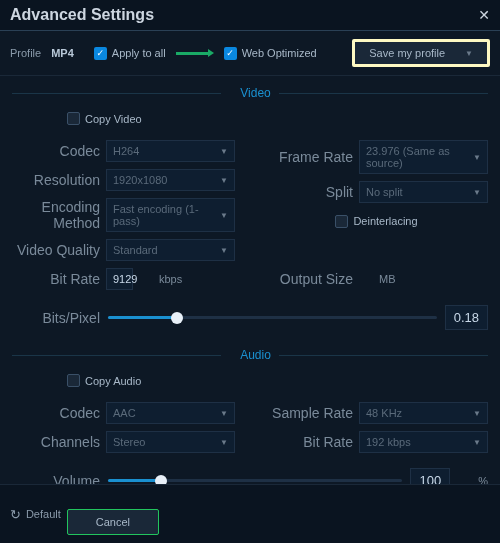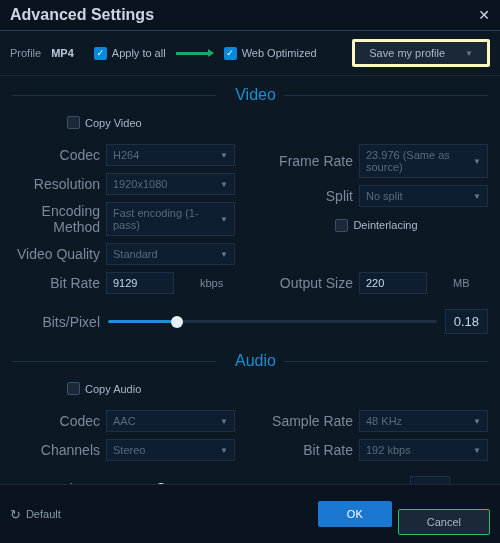--- a/index.html
+++ b/index.html
@@ -13,29 +13,29 @@
 .cbwrap { display: flex; align-items: center; gap: 5px; }
 .cb { width: 13px; height: 13px; background: #0a88e0; border-radius: 2px; display: flex; align-items: center; justify-content: center; color: #fff; font-size: 9px; }
 .cb.off { background: #1a2838; border: 1px solid #3a5068; }
 .arrow-indicator { flex: 0 0 38px; height: 8px; display: flex; align-items: center; }
 .arrow-line { height: 3px; background: #1aaa66; flex: 1; }
 .arrow-head { width: 0; height: 0; border-left: 6px solid #1aaa66; border-top: 4px solid transparent; border-bottom: 4px solid transparent; }
 .save-btn { background: #1a2838; border: 3px solid #fef9c3; color: #a8b8c8; padding: 5px 14px; border-radius: 2px; display: flex; align-items: center; gap: 20px; cursor: pointer; font-size: 11px; margin-left: auto; }
 .caret { font-size: 8px; color: #6a7a8a; }
 .section-header { display: flex; align-items: center; padding: 10px 0 6px; }
 .section-header .line { flex: 1; height: 1px; background: #1a3548; }
-.section-header .title { color: #1a90d0; padding: 0 8px; font-size: 16px; margin-left: 11px; }
+.section-header .title { color: #1a90d0; padding: 0 8px; font-size: 12px; margin-left: 11px; }
 .body-area { padding: 0 12px; }
 .grid2 { display: flex; gap: 30px; }
 .col { flex: 1; }
 .row { display: flex; align-items: center; margin: 7px 0; gap: 6px; min-height: 22px; }
 .lbl { width: 88px; text-align: right; color: #7a8a9a; font-size: 14px; }
 .select { flex: 1; background: #0e1e30; border: 1px solid #1e3045; color: #5a6a7a; padding: 4px 6px; display: flex; justify-content: space-between; align-items: center; cursor: pointer; font-size: 11px; min-height: 22px; }
 .select .sval { color: #5a6a7a; }
-.input-box { background: #0e1e30; border: 1px solid #1e3045; color: #c8d8e8; padding: 4px 6px; width: 68px; font-size: 11px; text-align: left; }
+.input-box { background: #0e1e30; border: 1px solid #1e3045; color: #c8d8e8; padding: 4px 6px; width: 27px; font-size: 11px; text-align: left; }
 .unit { color: #7a8a9a; margin-left: 20px; }
 .slider-row { display: flex; align-items: center; gap: 8px; margin: 8px 0; }
 .slider-track { flex: 1; height: 3px; background: #1e3045; position: relative; border-radius: 2px; }
 .slider-fill { position: absolute; left: 0; top: 0; bottom: 0; background: #1a90d0; border-radius: 2px; }
 .slider-thumb { position: absolute; top: 50%; width: 12px; height: 12px; background: #e8f0f8; border-radius: 50%; transform: translate(-50%, -50%); }
 .val-box { background: #0e1e30; border: 1px solid #1e3045; color: #c8d8e8; padding: 4px 8px; min-width: 40px; text-align: right; font-size: 13px; }
 .footer { position: absolute; bottom: 0; left: 0; right: 0; display: flex; align-items: center; padding: 8px 10px; background: #0a1420; border-top: 1px solid #1a2838; }
 .default-btn { display: flex; align-items: center; gap: 5px; color: #8a9aaa; cursor: pointer; }
 .refresh-icon { font-size: 13px; }
 .btn { padding: 6px 28px; border-radius: 2px; cursor: pointer; font-size: 11px; }
@@ -140,21 +140,20 @@
     </div>
     <div class="row" style="justify-content:center;">
       <div class="cbwrap">
         <span class="cb off"></span>
         <span>Deinterlacing</span>
       </div>
     </div>
     <div class="row" style="height:22px;"></div>
     <div class="row">
       <div class="lbl">Output Size</div>
-      <div class="input-box">220</div>
       <span class="unit">MB</span>
     </div>
   </div>
 </div>
 
 <div class="slider-row">
   <div class="lbl">Bits/Pixel</div>
   <div class="slider-track">
     <div class="slider-fill" style="width:21%;"></div>
     <div class="slider-thumb" style="left:21%;"></div>
@@ -234,15 +233,14 @@
       </div>
 </div>
 
 </div>
 
 <div class="footer">
   <div class="default-btn">
     <span class="refresh-icon">↻</span>
     <span>Default</span>
   </div>
-  <div class="btn btn-primary">OK</div>
   <div class="btn btn-secondary">Cancel</div>
 </div>
 
 </body></html>

